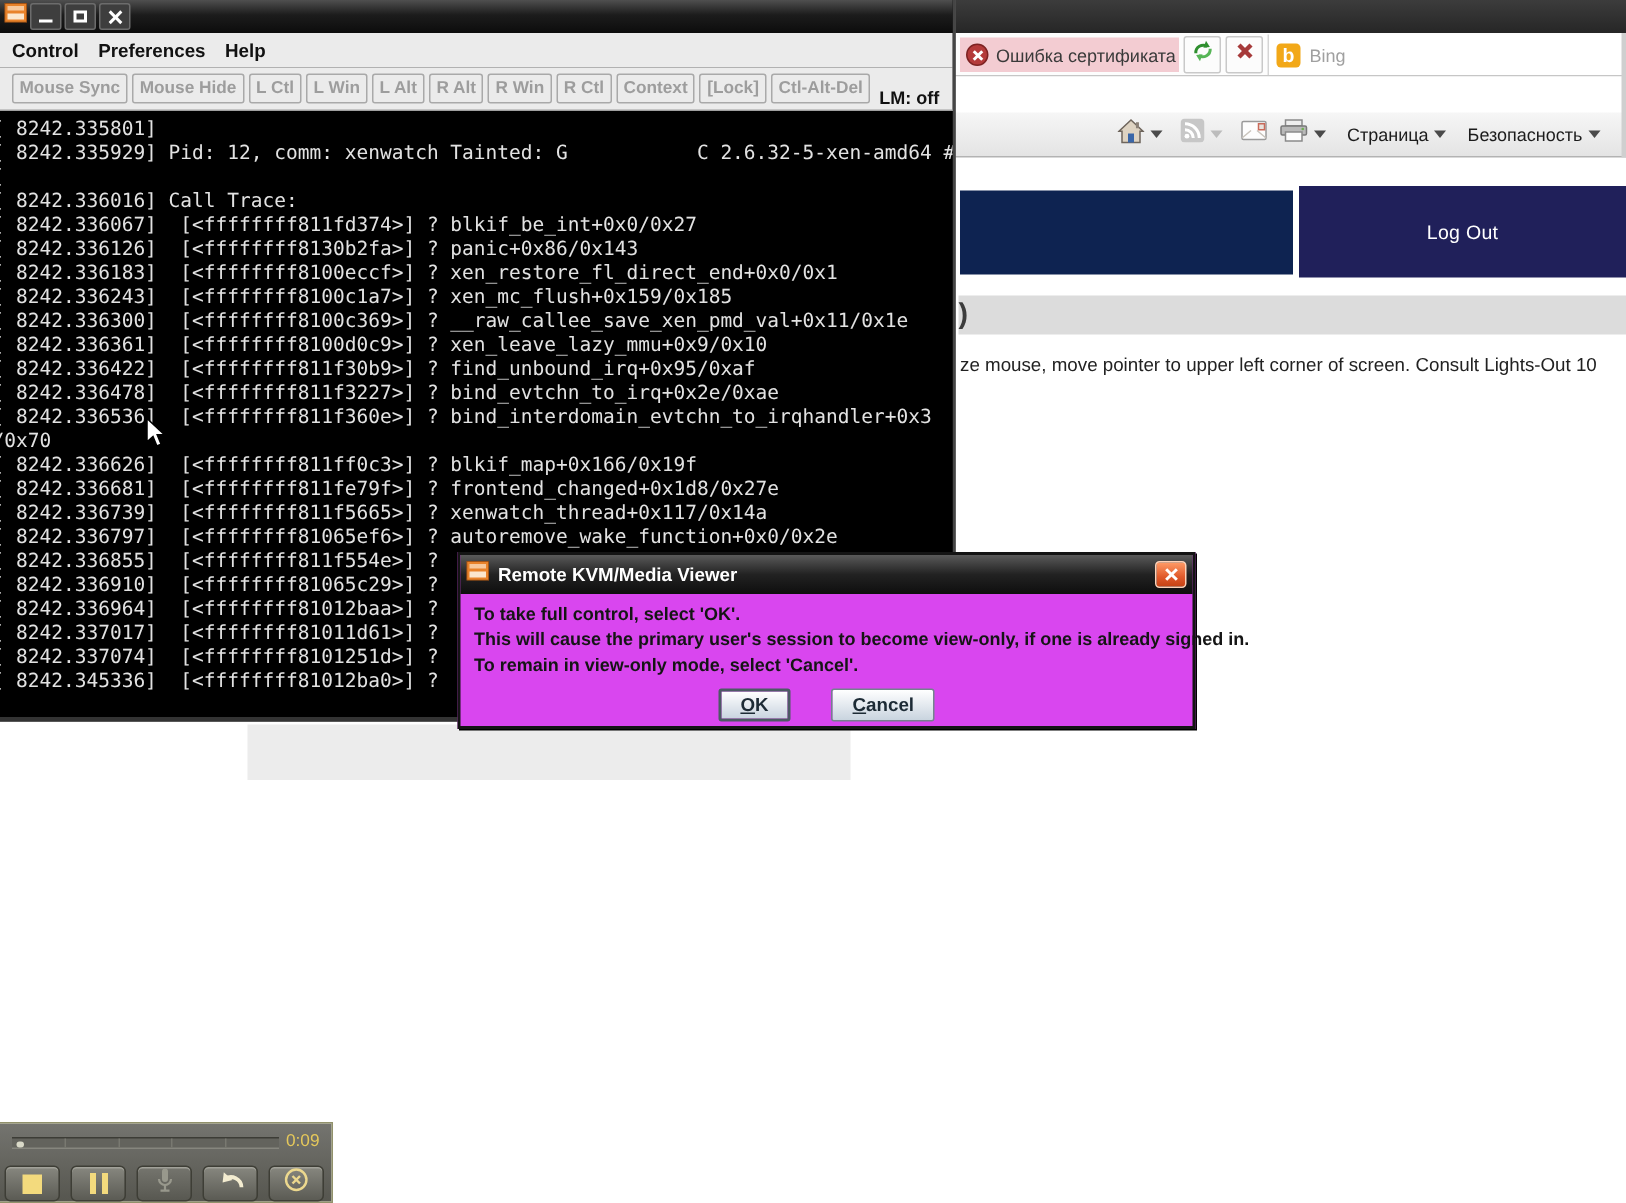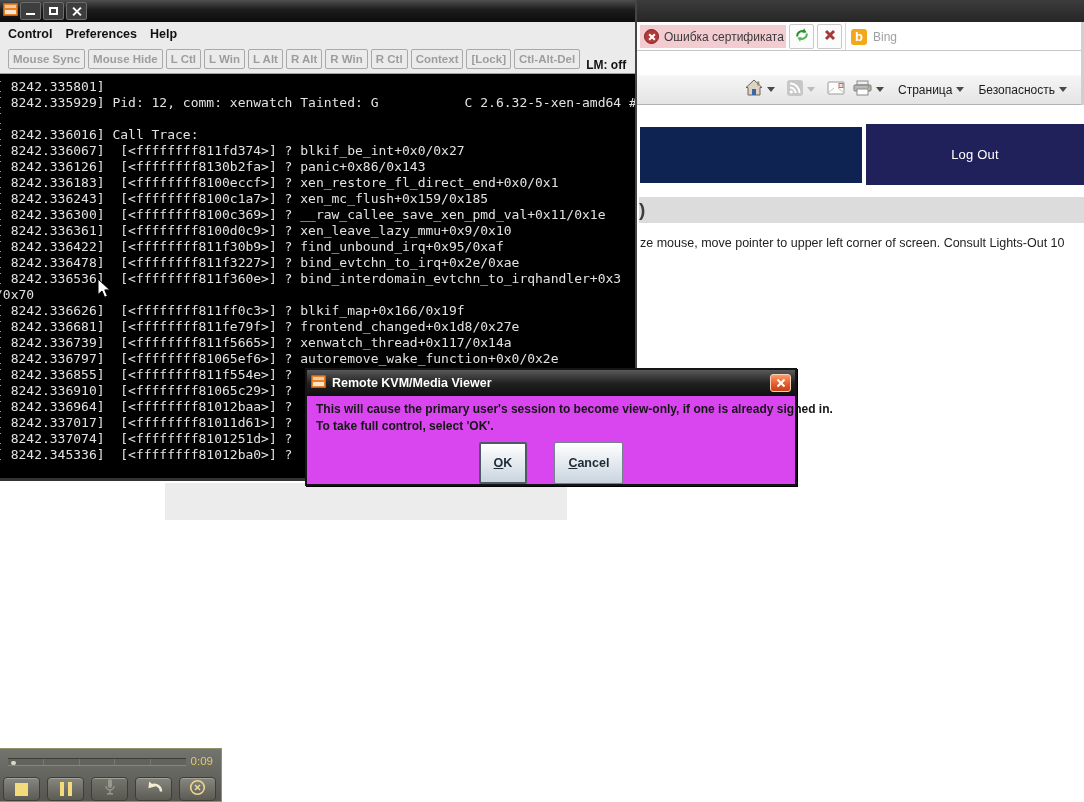--- a/index.html
+++ b/index.html
@@ -89,21 +89,21 @@
   .dlg-close { width:21px; height:18px; border-radius:3px; position:relative; flex:0 0 21px;
     background:linear-gradient(180deg,#ff9a66,#e05a2b 60%,#c64214); border:1px solid #ffd2b8; }
   .dlg-close .g-x1,.dlg-close .g-x2 { top:3px; left:9px; height:10px; }
   .dlg-body { padding:5px 9px 0 9px; }
   .dlg-line { font-size:12px; font-weight:bold; color:#151515; line-height:17px; white-space:nowrap; }
   .dlg-buttons { margin-top:7px; display:flex; justify-content:center; gap:27px; }
   .jbtn { font-family:"Liberation Sans",sans-serif; font-size:12.5px; font-weight:bold; color:#1d2b35;
     background:linear-gradient(180deg,#ffffff,#c9d4df); border:1px solid #74828e; border-radius:2px;
     padding:3px 13px; display:inline-block; }
   .jbtn::first-letter { text-decoration:underline; }
-  .jbtn.ok { border:2px solid #4c5a64; padding:12px 13px; }
+  .jbtn.ok { border:2px solid #4c5a64; padding:2px 13px; }
   
   .recorder { position:absolute; left:0; top:748px; width:222px; height:54px; z-index:20;
     background:linear-gradient(180deg,#74746f,#56564f); border:1px solid #91916b; border-left:none; }
   .rec-progress { position:absolute; left:8px; top:9px; width:178px; height:8px; background:#63635d;
     border-top:1px solid #3c3c36; border-bottom:1px solid #86867e; display:flex; }
   .rec-progress i { flex:1; border-right:1px solid #797971; }
   .rec-dot { position:absolute; left:3px; top:2px; width:5px; height:4px; background:#d9d9c8; border-radius:2px; }
   .rec-time { position:absolute; right:8px; top:6px; color:#e5c85b; font-size:11.5px; }
   .rec-buttons { position:absolute; left:3px; top:28px; display:flex; gap:7px; }
   .rbtn { width:37px; height:24px; border-radius:4px; border:1px solid #3e3e36;
@@ -298,22 +298,23 @@
           <rect x="2" y="7" width="11" height="4" fill="#fbe6cd"></rect>
         </svg>
       </span>
       <span class="dlg-title">Remote KVM/Media Viewer</span>
       <span class="dlg-close">
           <span class="g-x1"></span>
           <span class="g-x2"></span>
         </span>
     </div>
     <div class="dlg-body">
+      <div class="dlg-line">To take full control, select 'OK'.</div>
       <div class="dlg-line">This will cause the primary user's session to become view-only, if one is already signed in.</div>
-      <div class="dlg-line">To take full control, select 'OK'.</div>
+      <div class="dlg-line">To remain in view-only mode, select 'Cancel'.</div>
       <div class="dlg-buttons">
         <button class="jbtn ok">OK</button>
         <button class="jbtn">Cancel</button>
       </div>
     </div>
   </div>
 
   <div class="recorder">
     <div class="rec-progress">
       <span class="rec-dot"></span>

